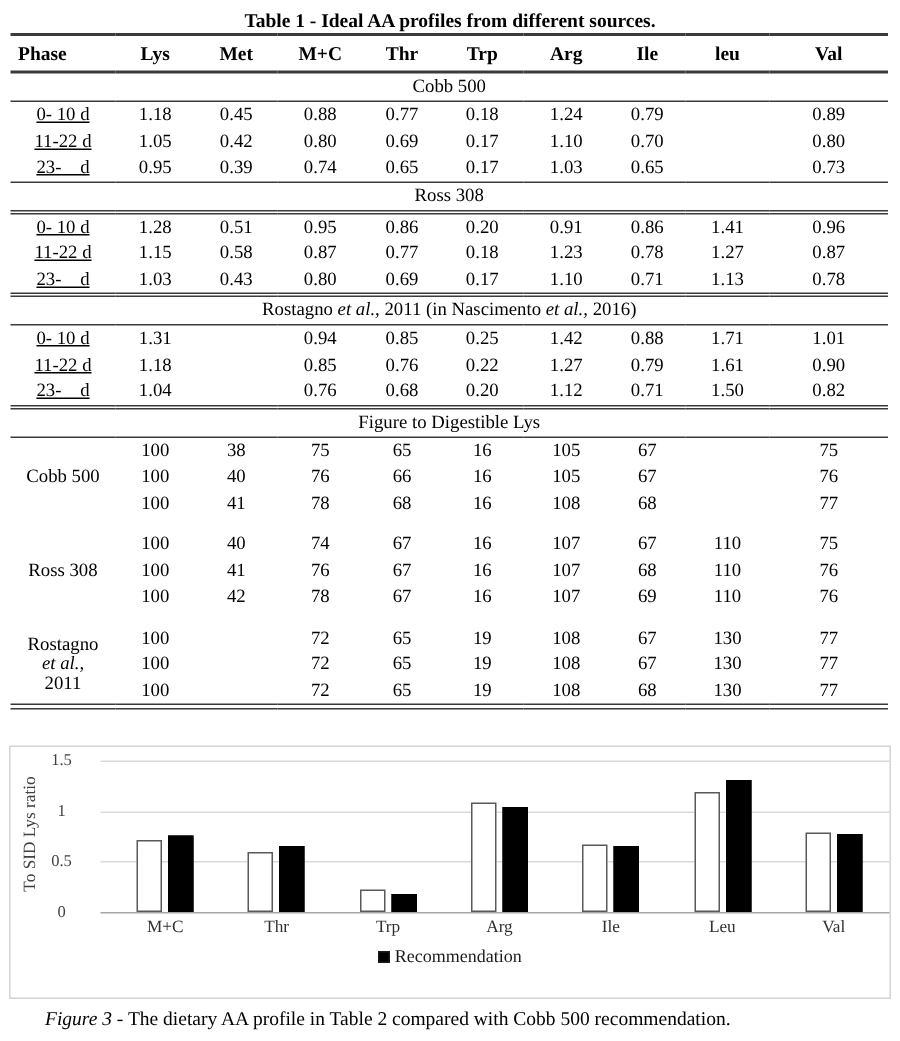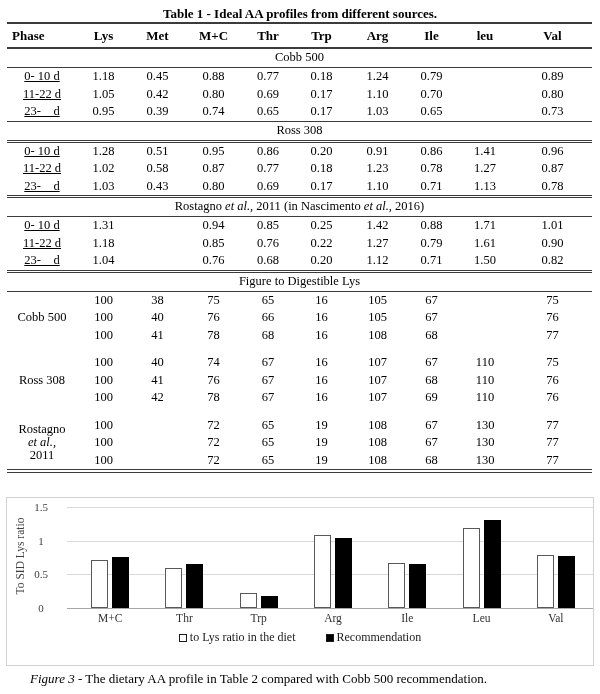--- a/index.html
+++ b/index.html
@@ -158,21 +158,21 @@
         <td>0.95</td>
         <td>0.86</td>
         <td>0.20</td>
         <td>0.91</td>
         <td>0.86</td>
         <td>1.41</td>
         <td>0.96</td>
       </tr>
       <tr>
         <td class="phase">11-22 d</td>
-        <td>1.02</td>
+        <td>1.15</td>
         <td>0.58</td>
         <td>0.87</td>
         <td>0.77</td>
         <td>0.18</td>
         <td>1.23</td>
         <td>0.78</td>
         <td>1.27</td>
         <td>0.87</td>
       </tr>
       <tr>
@@ -370,23 +370,19 @@
       <div class="catlabel" style="left: 368.286px;">Ile</div>
       <div class="bar" style="left: 455.571px; width: 17px; top: 30px; height: 80px; background: rgb(255, 255, 255); border: 1.5px solid rgb(89, 89, 89);"></div>
       <div class="bar" style="left: 476.571px; width: 17px; top: 22px; height: 88px; background: rgb(0, 0, 0); border: 1.5px solid rgb(0, 0, 0);"></div>
       <div class="catlabel" style="left: 442.571px;">Leu</div>
       <div class="bar" style="left: 529.857px; width: 17px; top: 57px; height: 53px; background: rgb(255, 255, 255); border: 1.5px solid rgb(89, 89, 89);"></div>
       <div class="bar" style="left: 550.857px; width: 17px; top: 58px; height: 52px; background: rgb(0, 0, 0); border: 1.5px solid rgb(0, 0, 0);"></div>
       <div class="catlabel" style="left: 516.857px;">Val</div>
     </div>
   <div class="legend" id="legend">
       <div class="legend-item">
-        <div class="legend-marker" style="background: rgb(255, 255, 255); border: 1.5px solid rgb(26, 26, 26);"></div>
-        <span>to Lys ratio in the diet</span>
-      </div>
-      <div class="legend-item">
         <div class="legend-marker" style="background: rgb(0, 0, 0); border: 1.5px solid rgb(26, 26, 26);"></div>
         <span>Recommendation</span>
       </div>
     </div>
 </div>
 
 <div class="figure-caption"><i>Figure 3</i><span> - The dietary AA profile in Table 2 compared with Cobb 500 recommendation.</span></div>
 
 </body></html>

